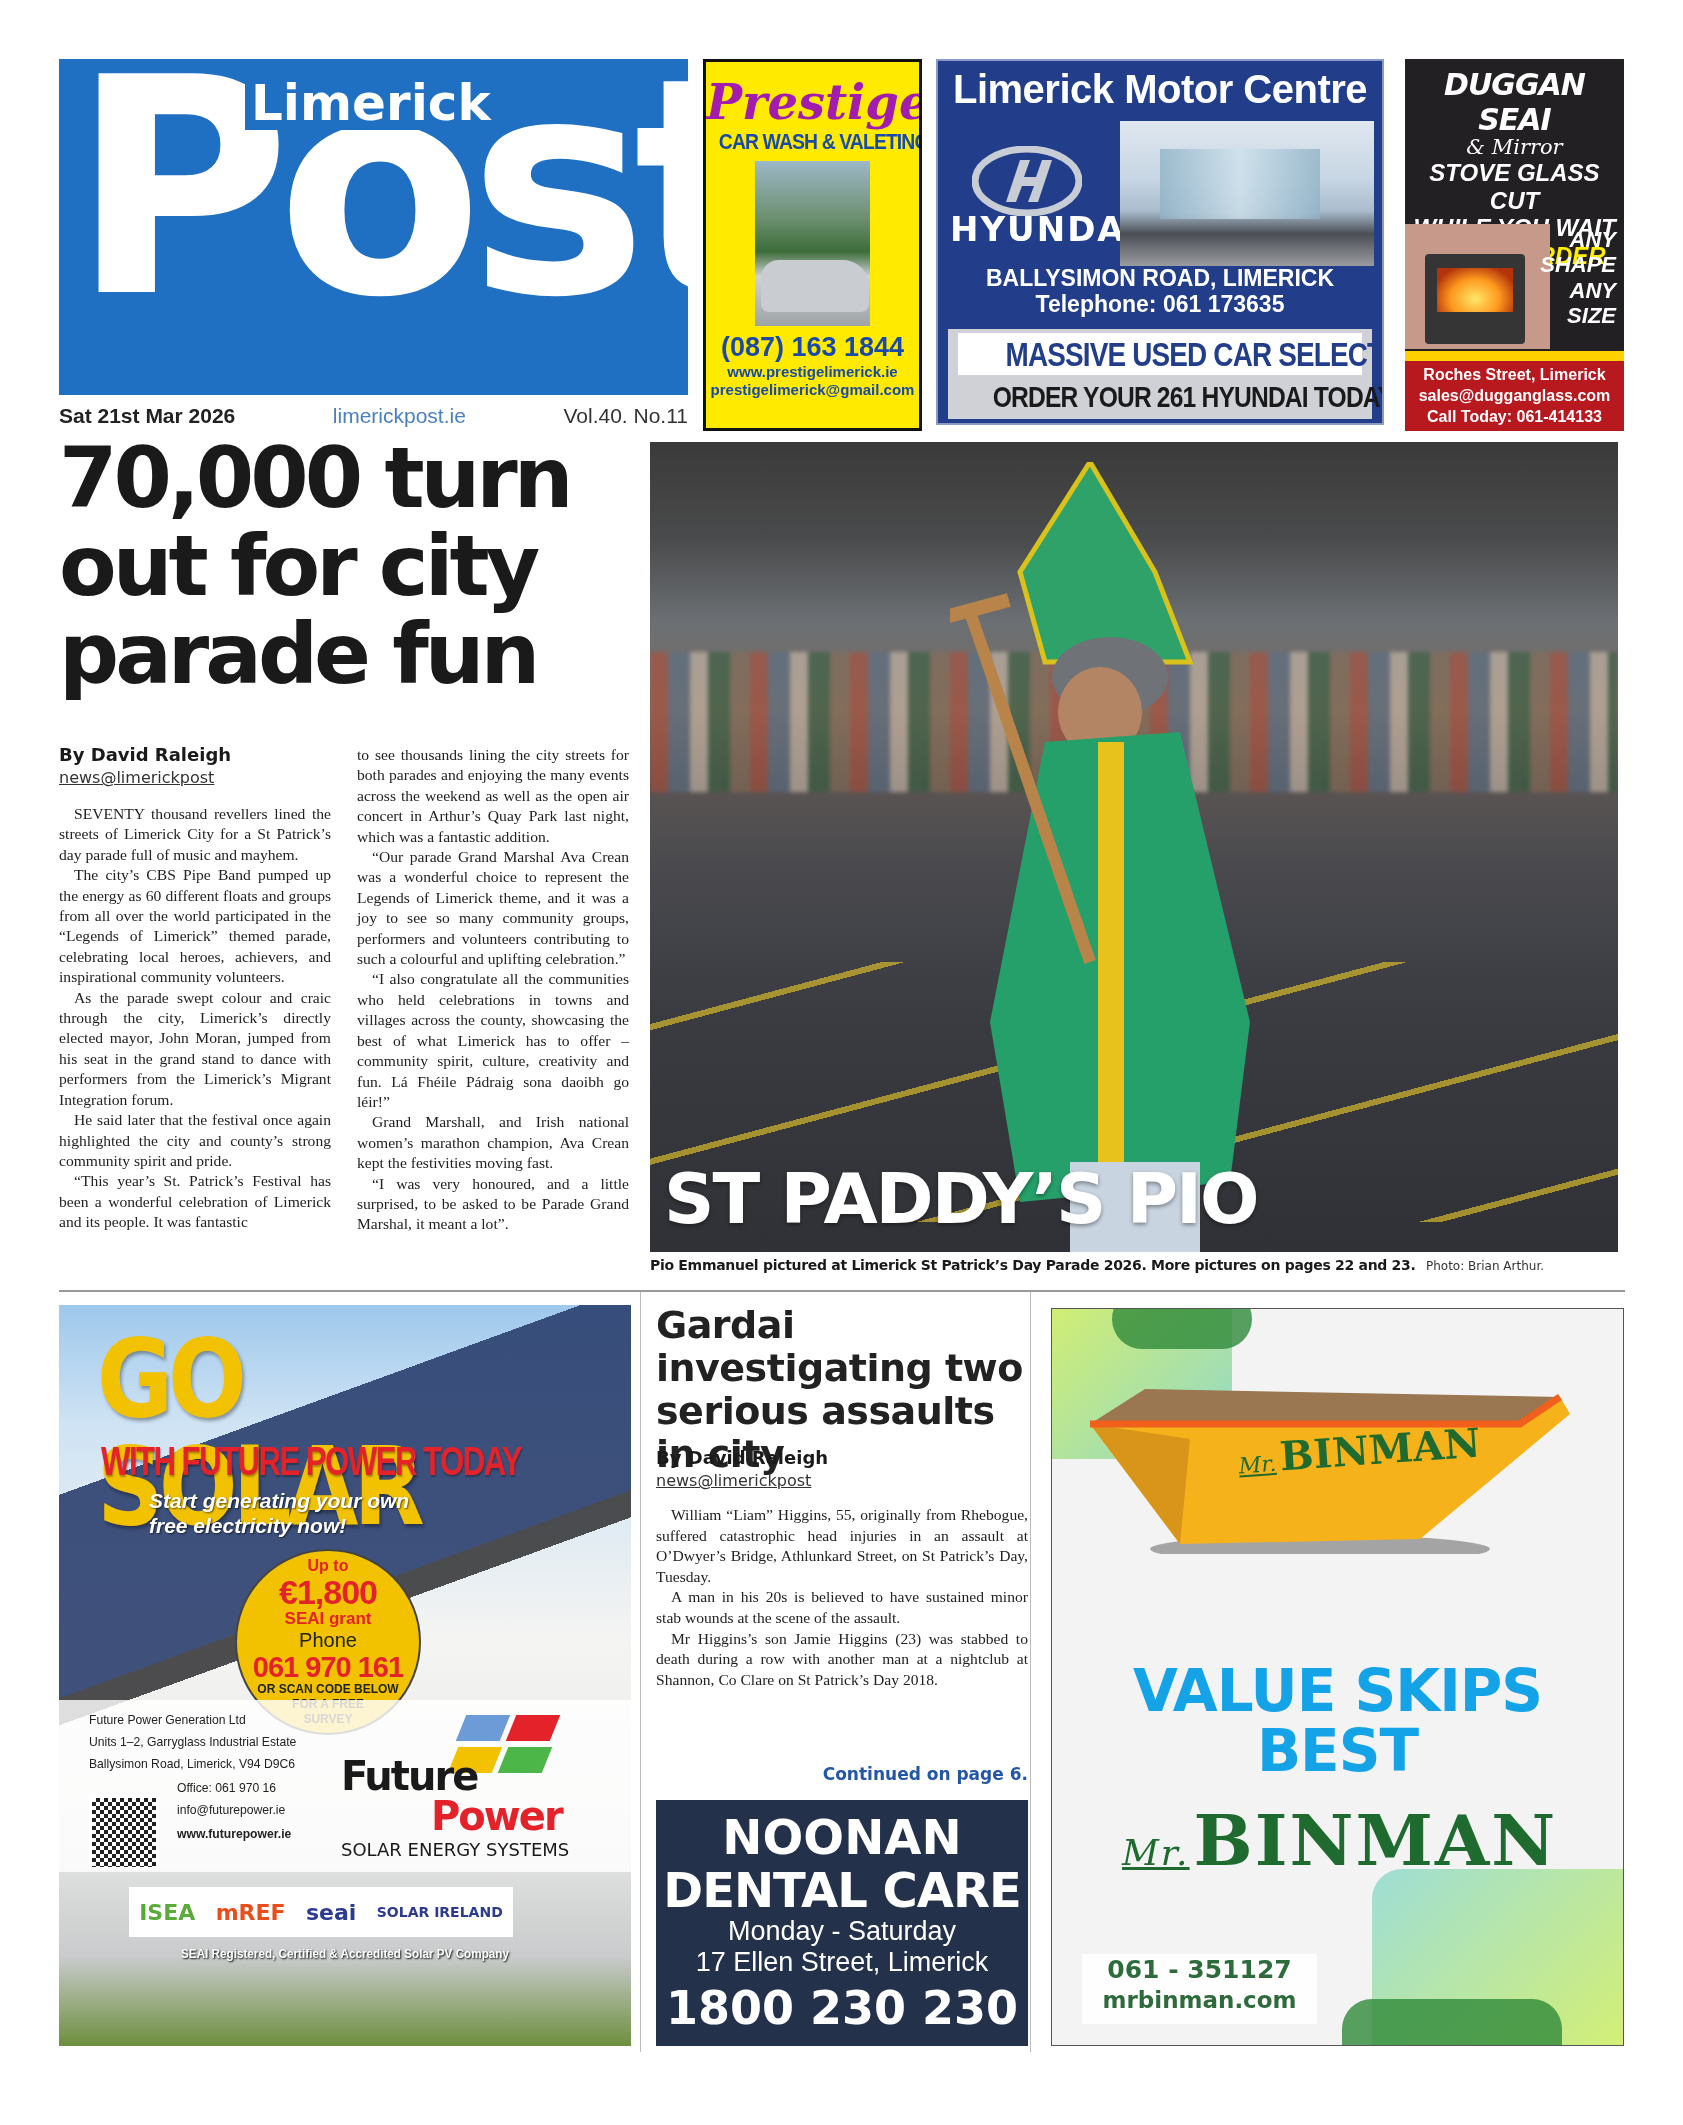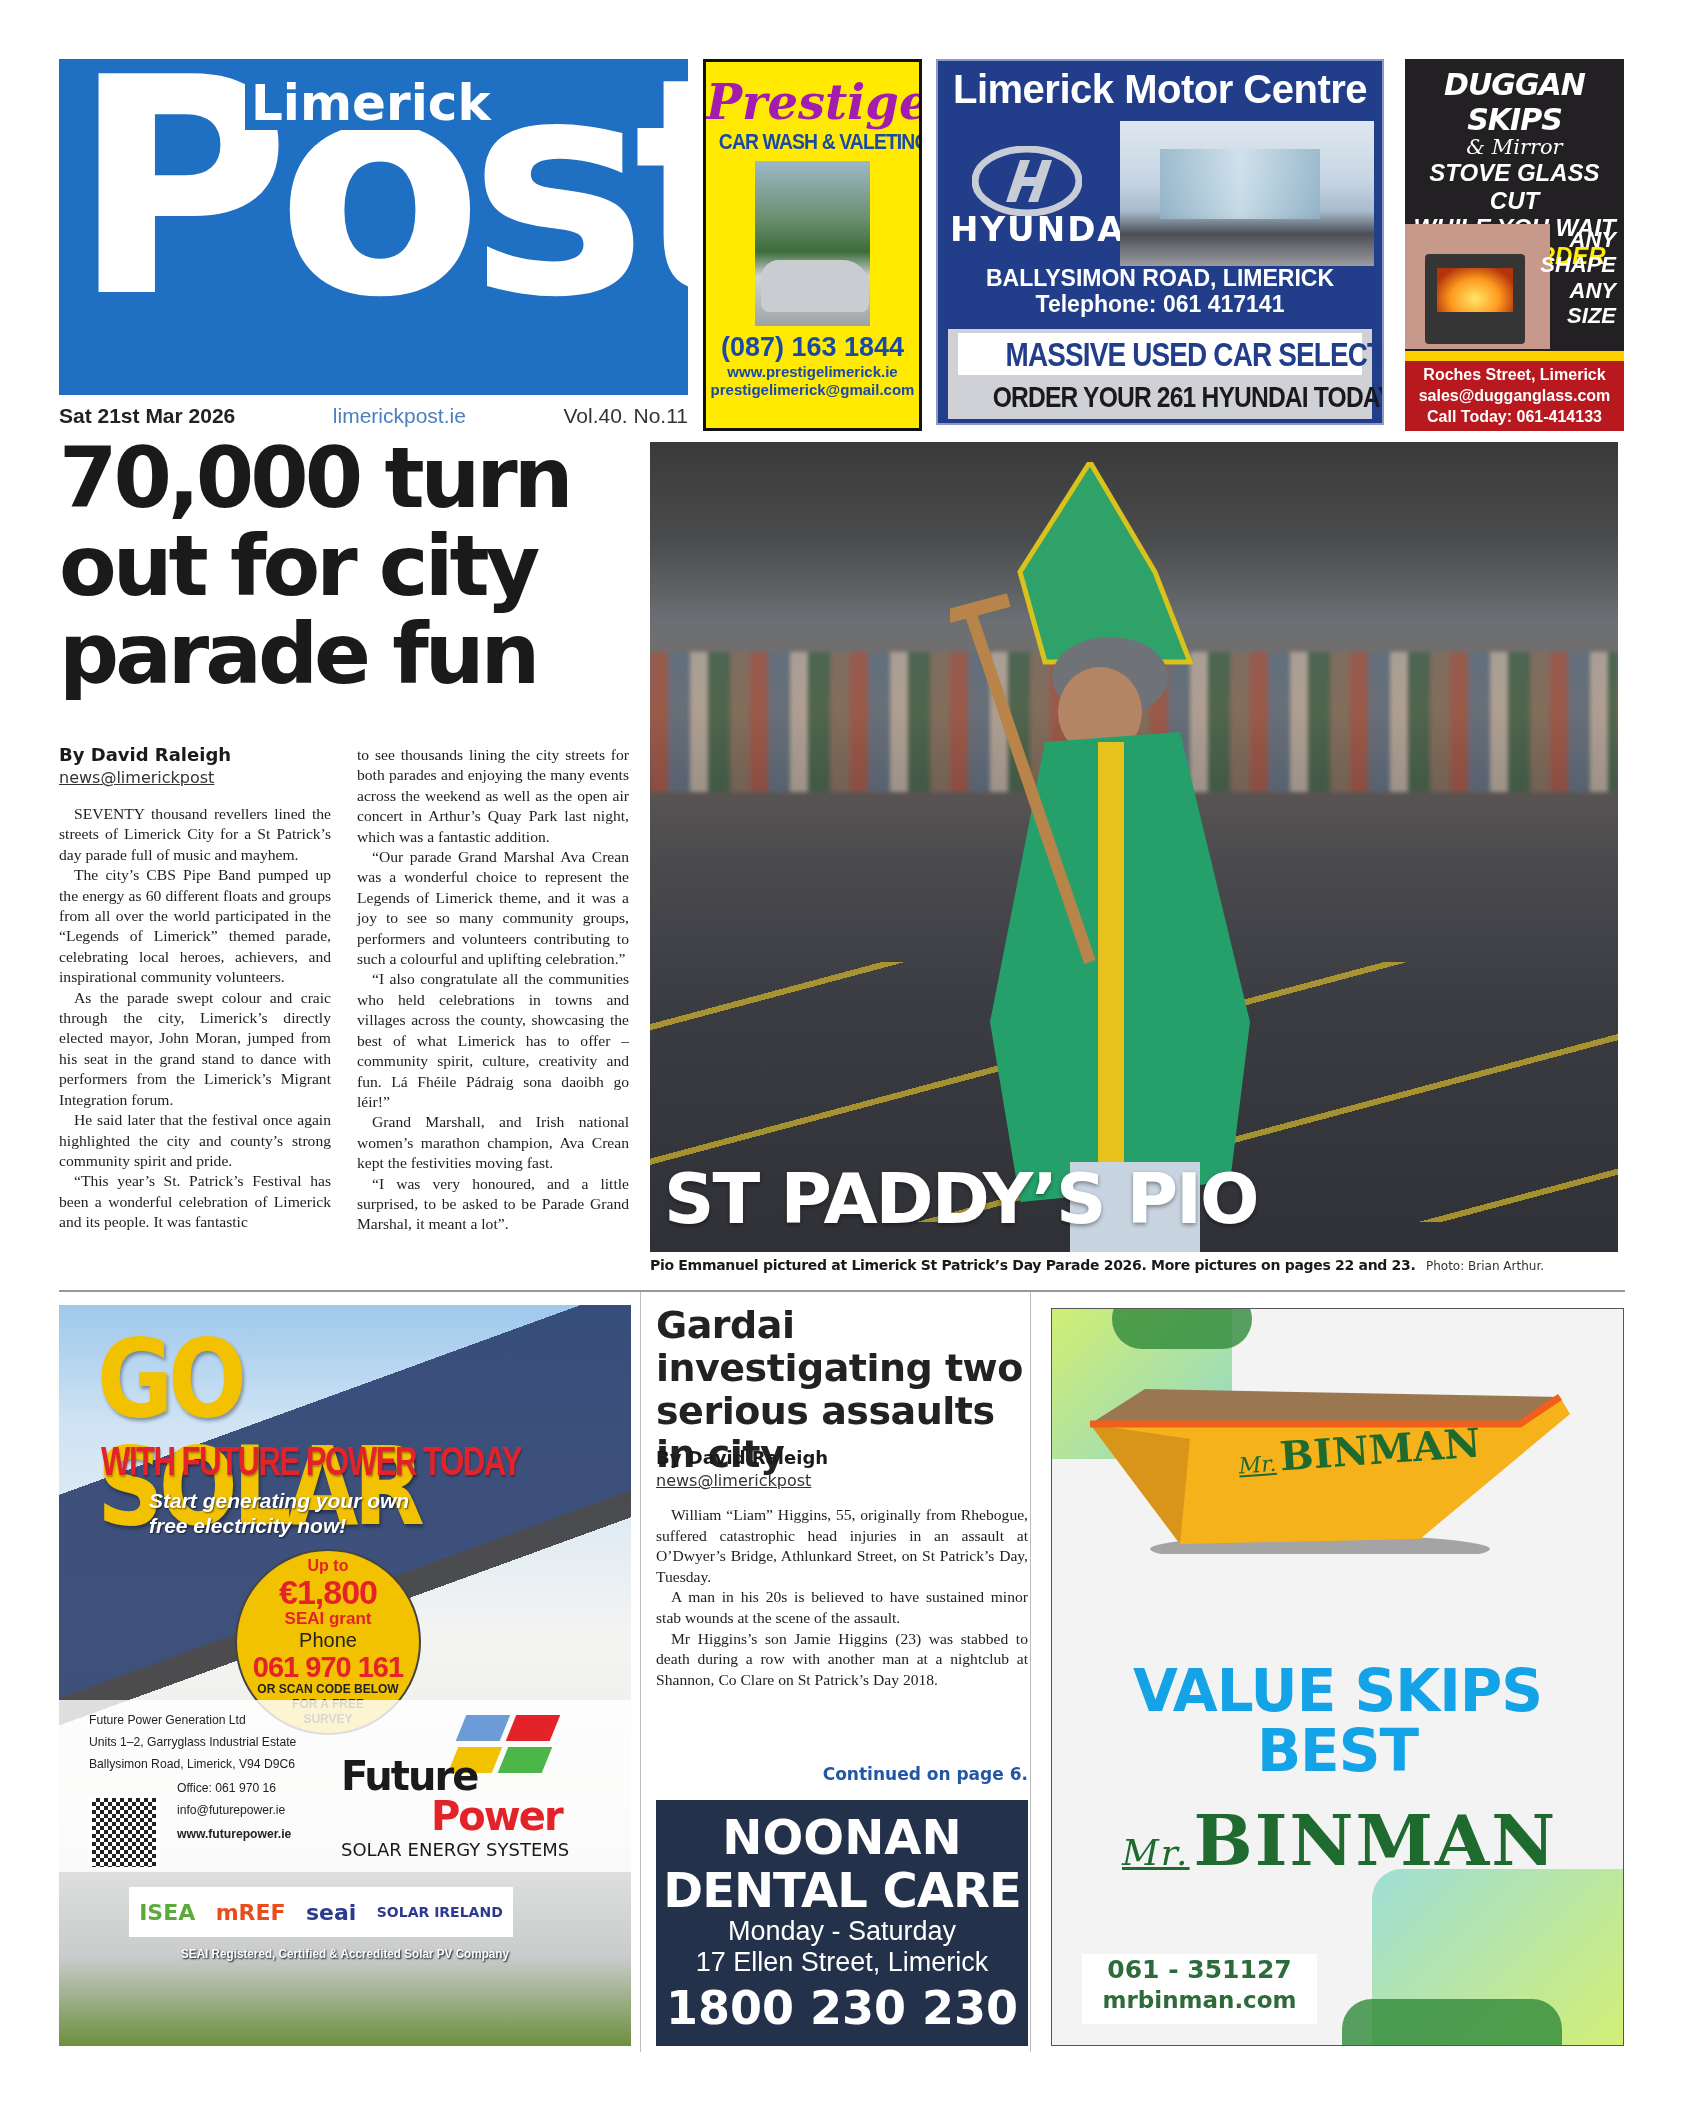--- a/index.html
+++ b/index.html
@@ -165,30 +165,30 @@
 <div id="ad-hyundai" class="abs">
   <div id="hy-title">Limerick  Motor Centre</div>
   <svg id="hy-logo" viewBox="0 0 110 70">
     <ellipse cx="55" cy="35" rx="52" ry="32" fill="none" stroke="#c8ccd4" stroke-width="7"></ellipse>
     <path d="M34 56 L48 14 L58 14 L52 31 L64 31 L70 14 L80 14 L66 56 L56 56 L62 40 L50 40 L44 56 Z" fill="#c8ccd4"></path>
   </svg>
   <div id="hy-brand">HYUNDAI</div>
   <div id="hy-photo"></div>
   <div id="hy-addr">
     <div>BALLYSIMON ROAD, LIMERICK</div>
-    <div>Telephone: 061 417141</div>
+    <div>Telephone: 061 173635</div>
   </div>
   <div id="hy-banner">
     <div id="hy-banner-1"><span class="narrow">MASSIVE USED CAR SELECTION!</span></div>
     <div id="hy-banner-2"><span class="narrow">ORDER YOUR 261 HYUNDAI TODAY!</span></div>
   </div>
 </div>
 
 <div id="ad-duggan" class="abs">
-  <div id="dg-title">DUGGAN SKIPS</div>
+  <div id="dg-title">DUGGAN SEAI</div>
   <div id="dg-mirror">&amp; Mirror</div>
   <div class="dg-line">STOVE GLASS CUT</div>
   <div class="dg-line">WHILE YOU WAIT</div>
   <div class="dg-line" id="dg-cut">CUT TO ORDER</div>
   <div id="dg-stove">
     <div id="dg-stove-body">
       <div id="dg-fire"></div>
     </div>
   </div>
   <div id="dg-any">

